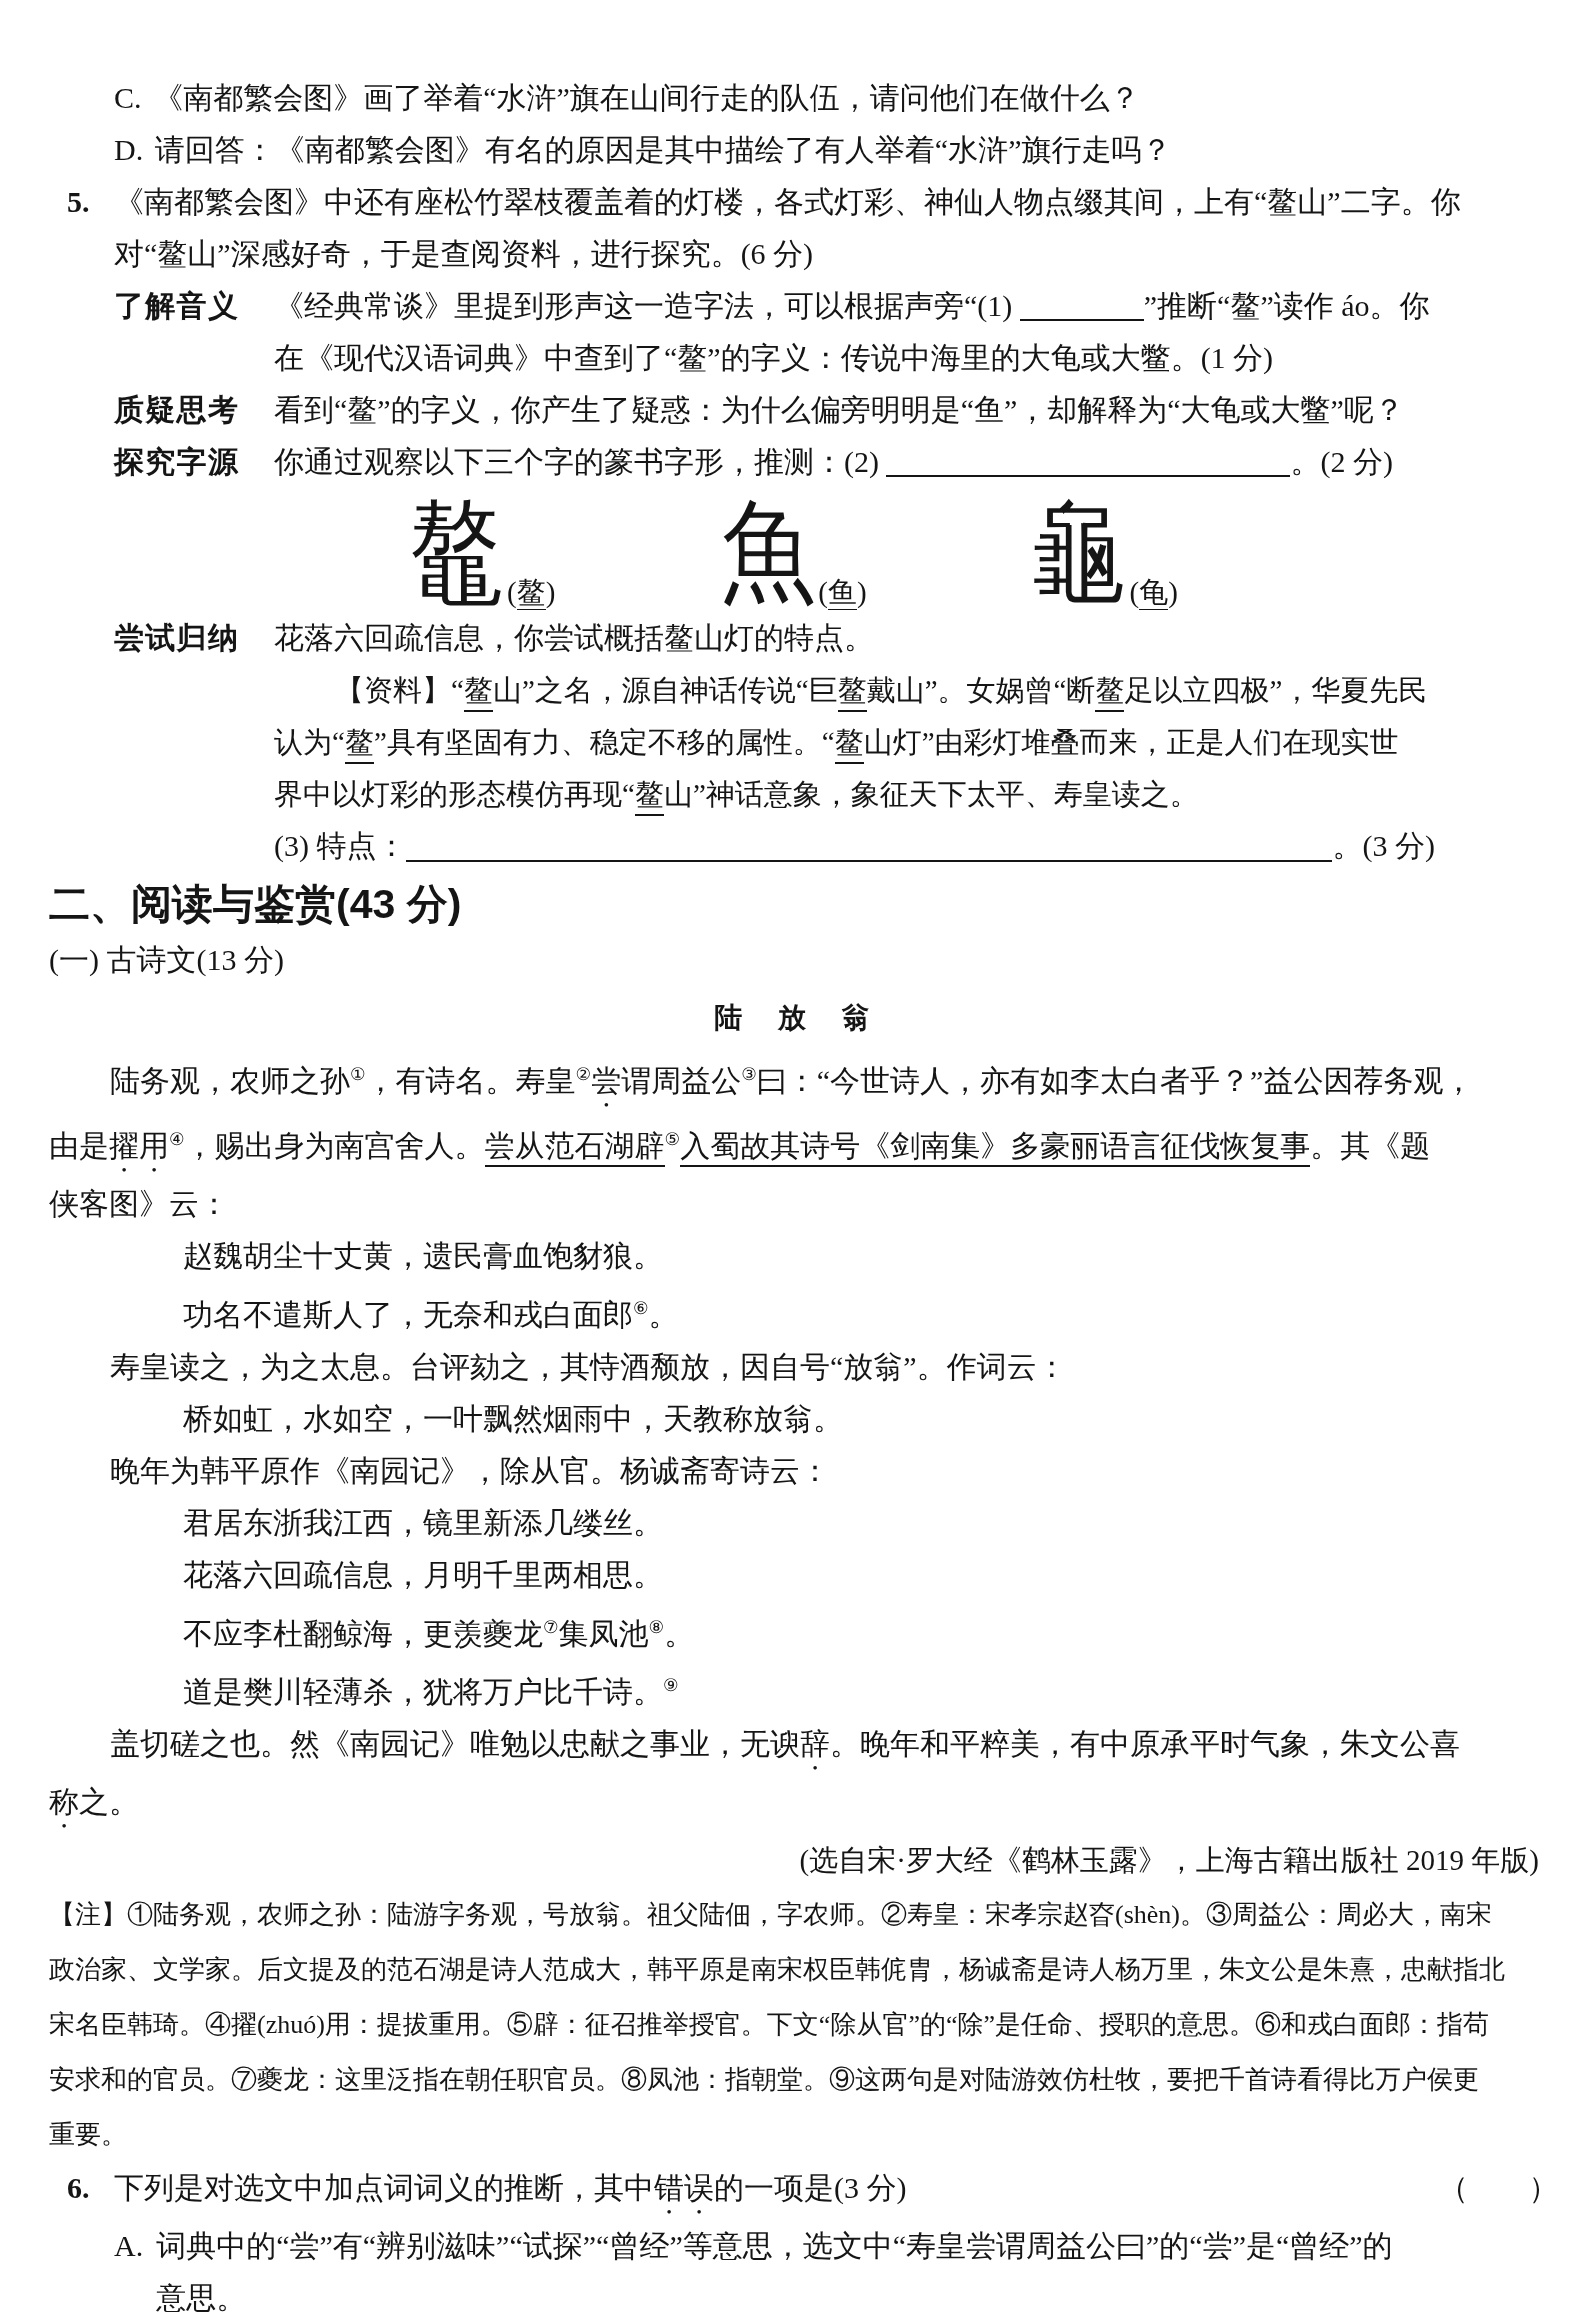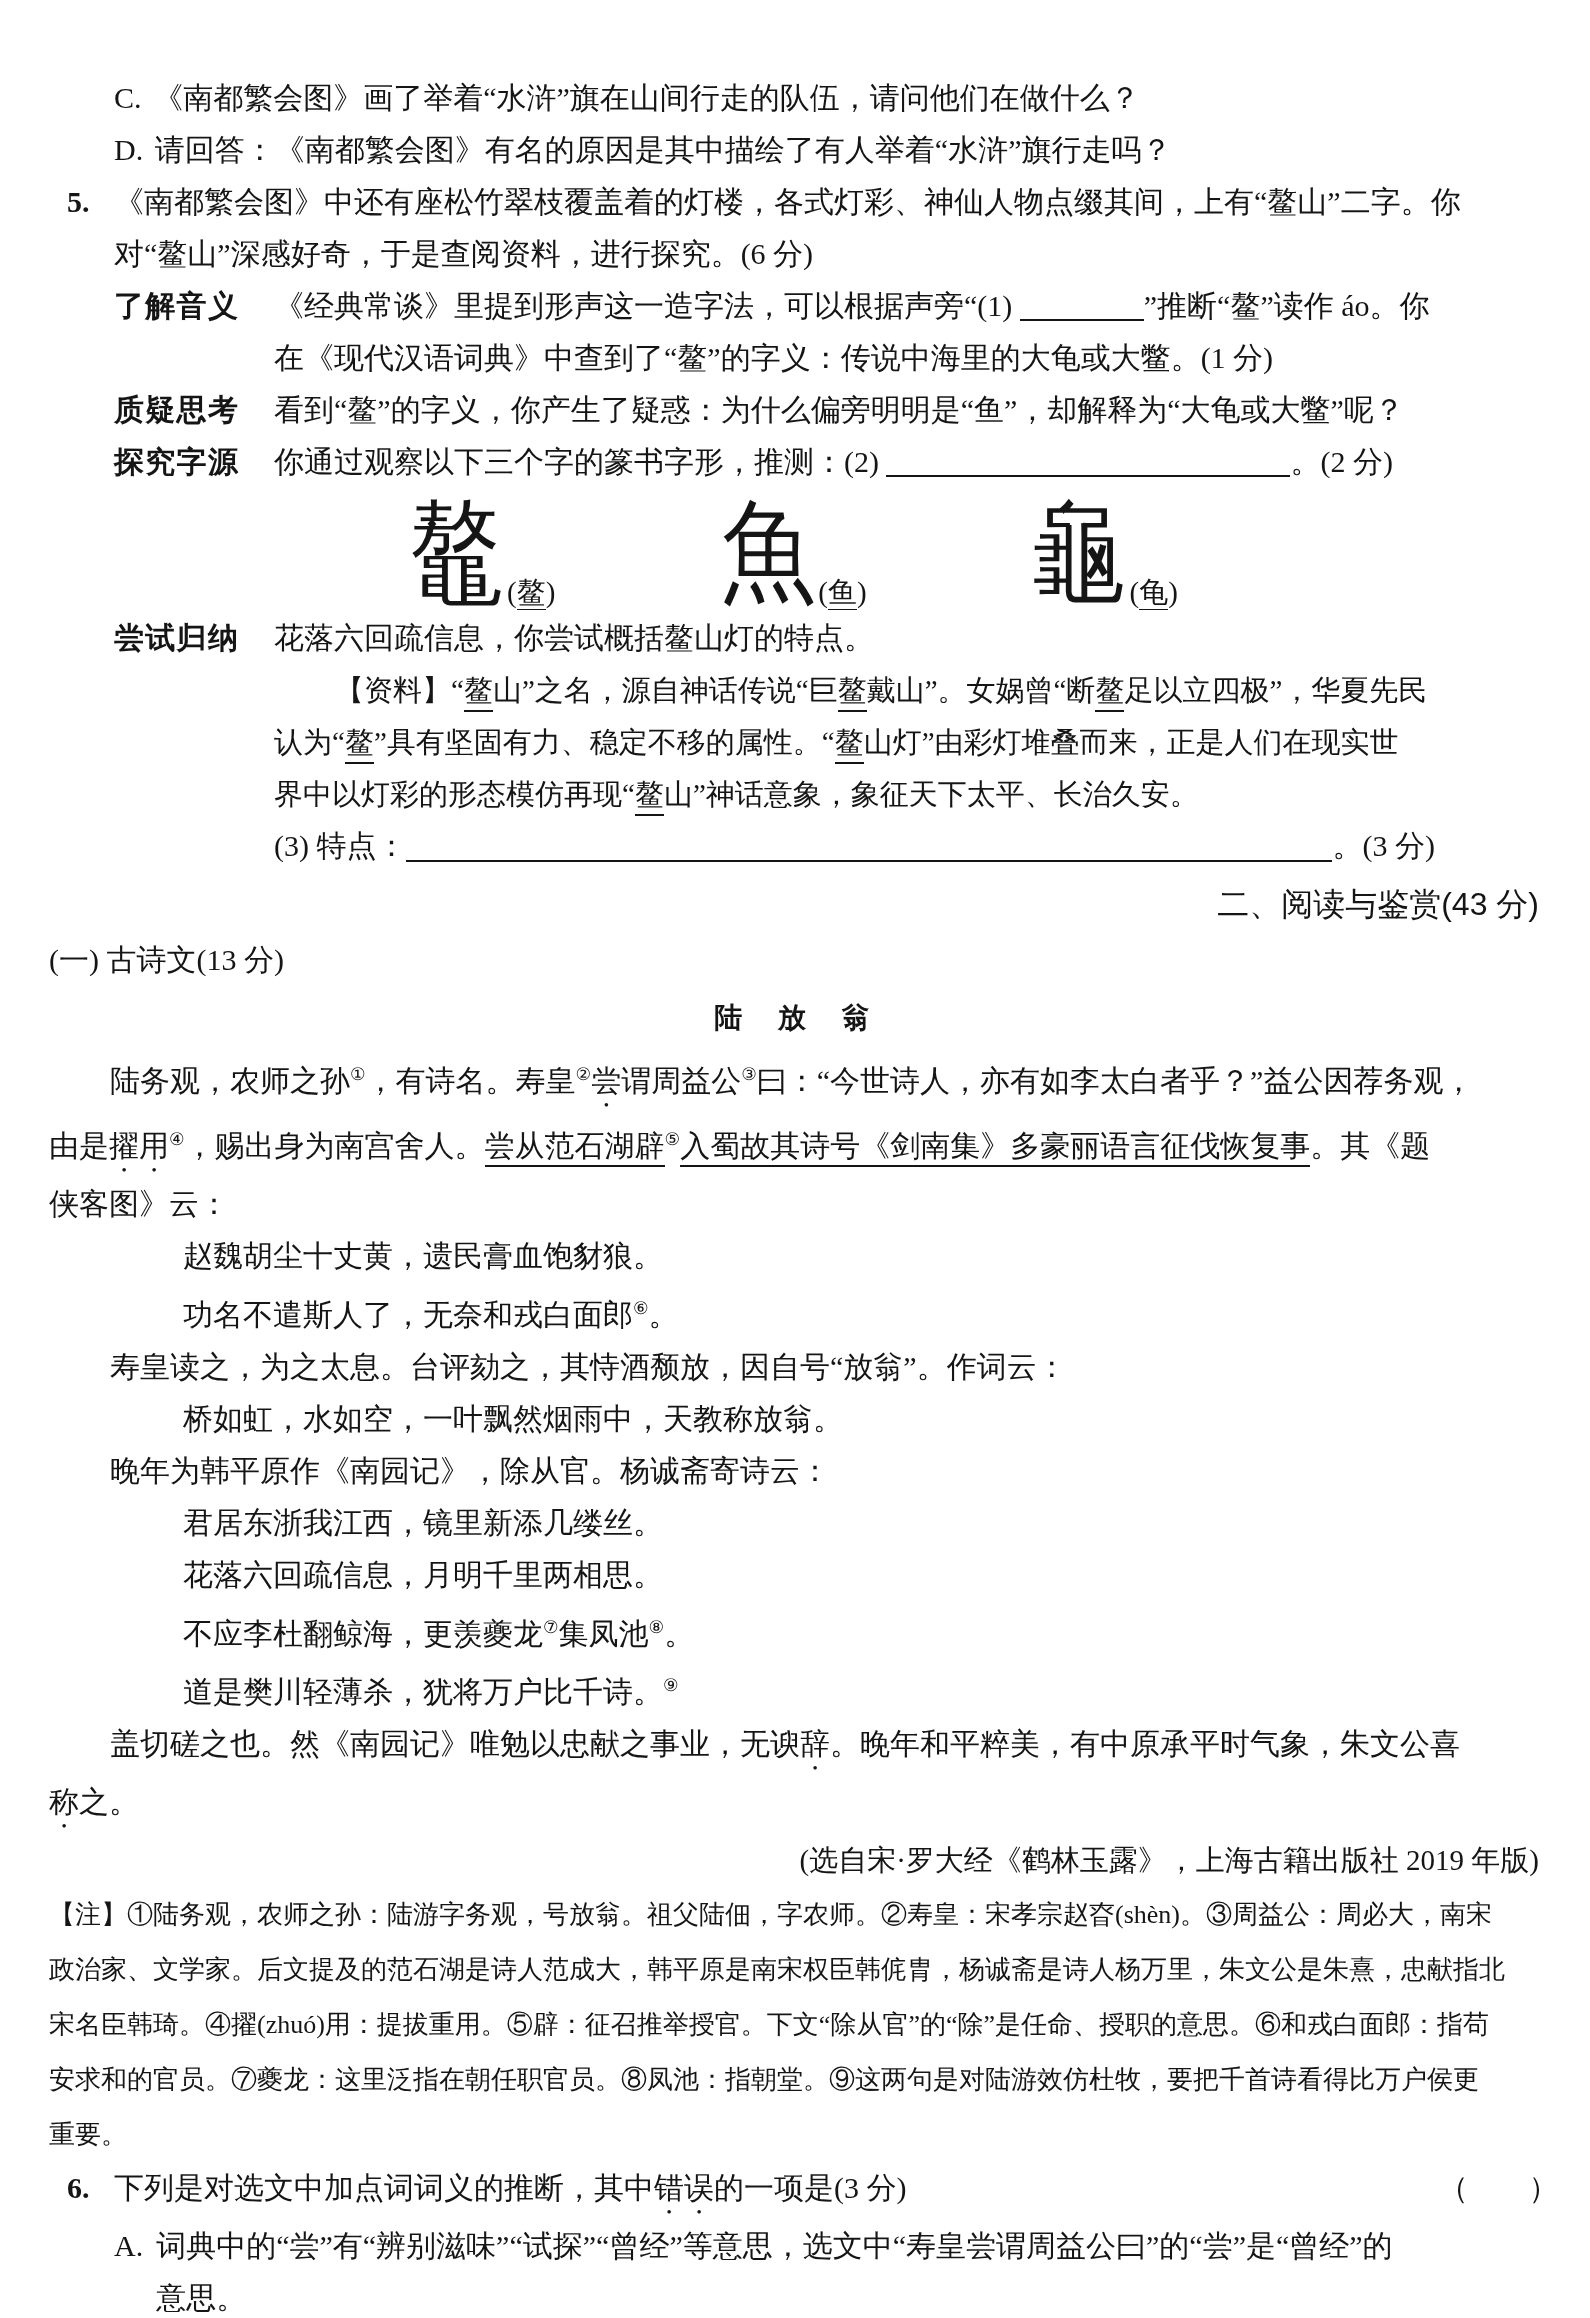--- a/index.html
+++ b/index.html
@@ -58,22 +58,22 @@
   .seal-cap .uline { padding-bottom:1.3px; border-bottom-width:1.3px; }
 
   
   .material { margin-left:225px; font-size:29px; }
   .material .tline { line-height:52px; }
   .ind { text-indent:61px; }
   .answer3 { margin-left:225px; line-height:52px; white-space:nowrap; }
 
   
   .sec-heading {
-    text-align:right; font-family:"Liberation Sans", sans-serif; font-weight:400;
-    font-size:32px; line-height:56px; margin-top:3.9px;
+    text-align:left; font-family:"Liberation Sans", sans-serif; font-weight:700;
+    font-size:41px; line-height:56px; margin-top:3.9px;
   }
   .sub-heading { line-height:56px; font-size:30px; }
   .doc-title { text-align:center; font-weight:bold; font-size:28px; line-height:60px; letter-spacing:3.9px; }
   .body-lines .tline { line-height:52px; }
   .poem { margin-left:134px; }
   .src-line { text-align:right; line-height:53px; font-size:29px; white-space:nowrap; }
   .notes { font-size:26px; }
   .notes .tline { line-height:55px; }
 
   
@@ -146,21 +146,21 @@
     <div class="task lh80">
       <span class="task-label">尝试归纳</span>
       <div class="task-content">
           <div class="tline"><span class="">花落六回疏信息，你尝试概括鳌山灯的特点。</span></div>
         </div>
     </div>
 
     <div class="material">
         <div class="tline ind"><span class="bold">【资料】</span><span class="">“</span><span class="uline">鳌</span><span class="">山”之名，源自神话传说“巨</span><span class="uline">鳌</span><span class="">戴山”。女娲曾“断</span><span class="uline">鳌</span><span class="">足以立四极”，华夏先民</span></div>
         <div class="tline"><span class="">认为“</span><span class="uline">鳌</span><span class="">”具有坚固有力、稳定不移的属性。“</span><span class="uline">鳌</span><span class="">山灯”由彩灯堆叠而来，正是人们在现实世</span></div>
-        <div class="tline"><span class="">界中以灯彩的形态模仿再现“</span><span class="uline">鳌</span><span class="">山”神话意象，象征天下太平、长治久安。</span></div>
+        <div class="tline"><span class="">界中以灯彩的形态模仿再现“</span><span class="uline">鳌</span><span class="">山”神话意象，象征天下太平、寿皇读之。</span></div>
       </div>
 
     <div class="answer3"><span class="">(3) 特点：</span><span class="blank" style="width: 926px;"></span><span class="">。(3 分)</span></div>
 
     <div>
       <div class="sec-heading">二、阅读与鉴赏(43 分)</div>
       <div class="sub-heading">(一) 古诗文(13 分)</div>
       <div class="doc-title">陆　放　翁</div>
       <div class="body-lines">
           <div class="tline ind"><span class="">陆务观，农师之孙</span><span class="sup">①</span><span class="">，有诗名。寿皇</span><span class="sup">②</span><span class="em-dot">尝</span><span class="">谓周益公</span><span class="sup">③</span><span class="">曰：“今世诗人，亦有如李太白者乎？”益公因荐务观，</span></div>

